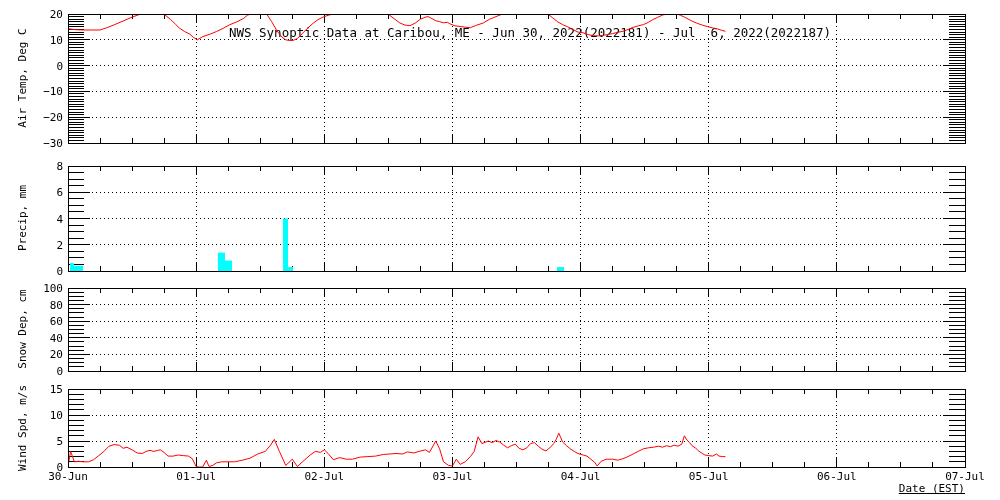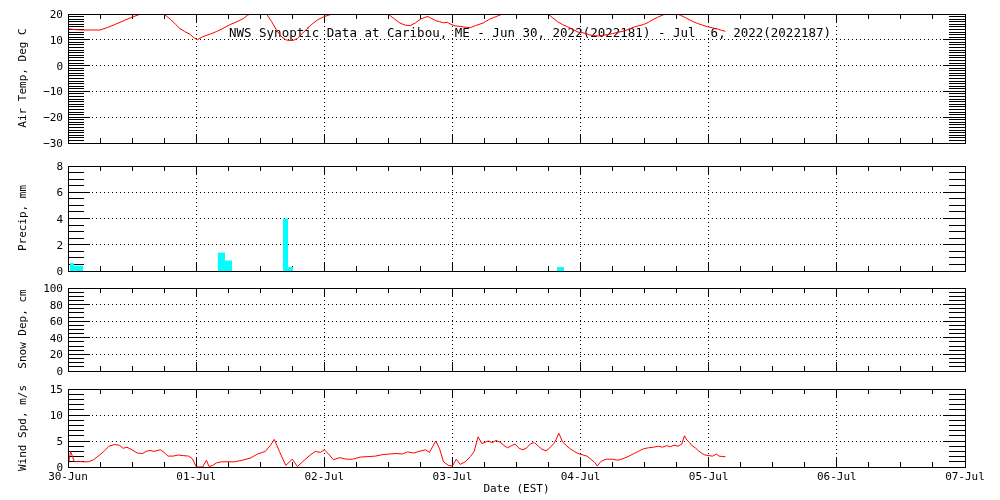--- a/index.html
+++ b/index.html
@@ -1,22 +1,22 @@
 <!DOCTYPE html>
 <html><head>
 <meta charset="utf-8">
 <style>
   html,body{margin:0;padding:0;background:#ffffff;}
   .chart{position:relative;width:1000px;height:500px;background:#ffffff;overflow:hidden;
          font-family:"DejaVu Sans Mono","Liberation Mono",monospace;}
   .chart svg{position:absolute;left:0;top:0;}
   .ylab{position:absolute;font:11px "DejaVu Sans Mono",monospace;color:#000;white-space:nowrap;
         transform:translate(-50%,-50%) rotate(-90deg);}
-  .xlab{position:absolute;left:68px;top:482px;width:897px;text-align:center;
-        font:11px "DejaVu Sans Mono",monospace;color:#000;}
+  .xlab{position:absolute;left:68px;top:482px;width:897px;text-align:right;
+        font:11px "DejaVu Sans Mono",monospace;color:#000;text-decoration:underline;}
   .tick,.dot,.frame{shape-rendering:crispEdges;}
   .tick{stroke:#000;stroke-width:1;}
   .dot{stroke:#000;stroke-width:1;stroke-dasharray:1 3;}
   .frame{fill:none;stroke:#000;stroke-width:1;}
   .tick-label{font:11px "DejaVu Sans Mono",monospace;fill:#000;}
   .title{font:12.5px "DejaVu Sans Mono",monospace;fill:#000;white-space:pre;}
 </style>
 </head>
 <body>
 

